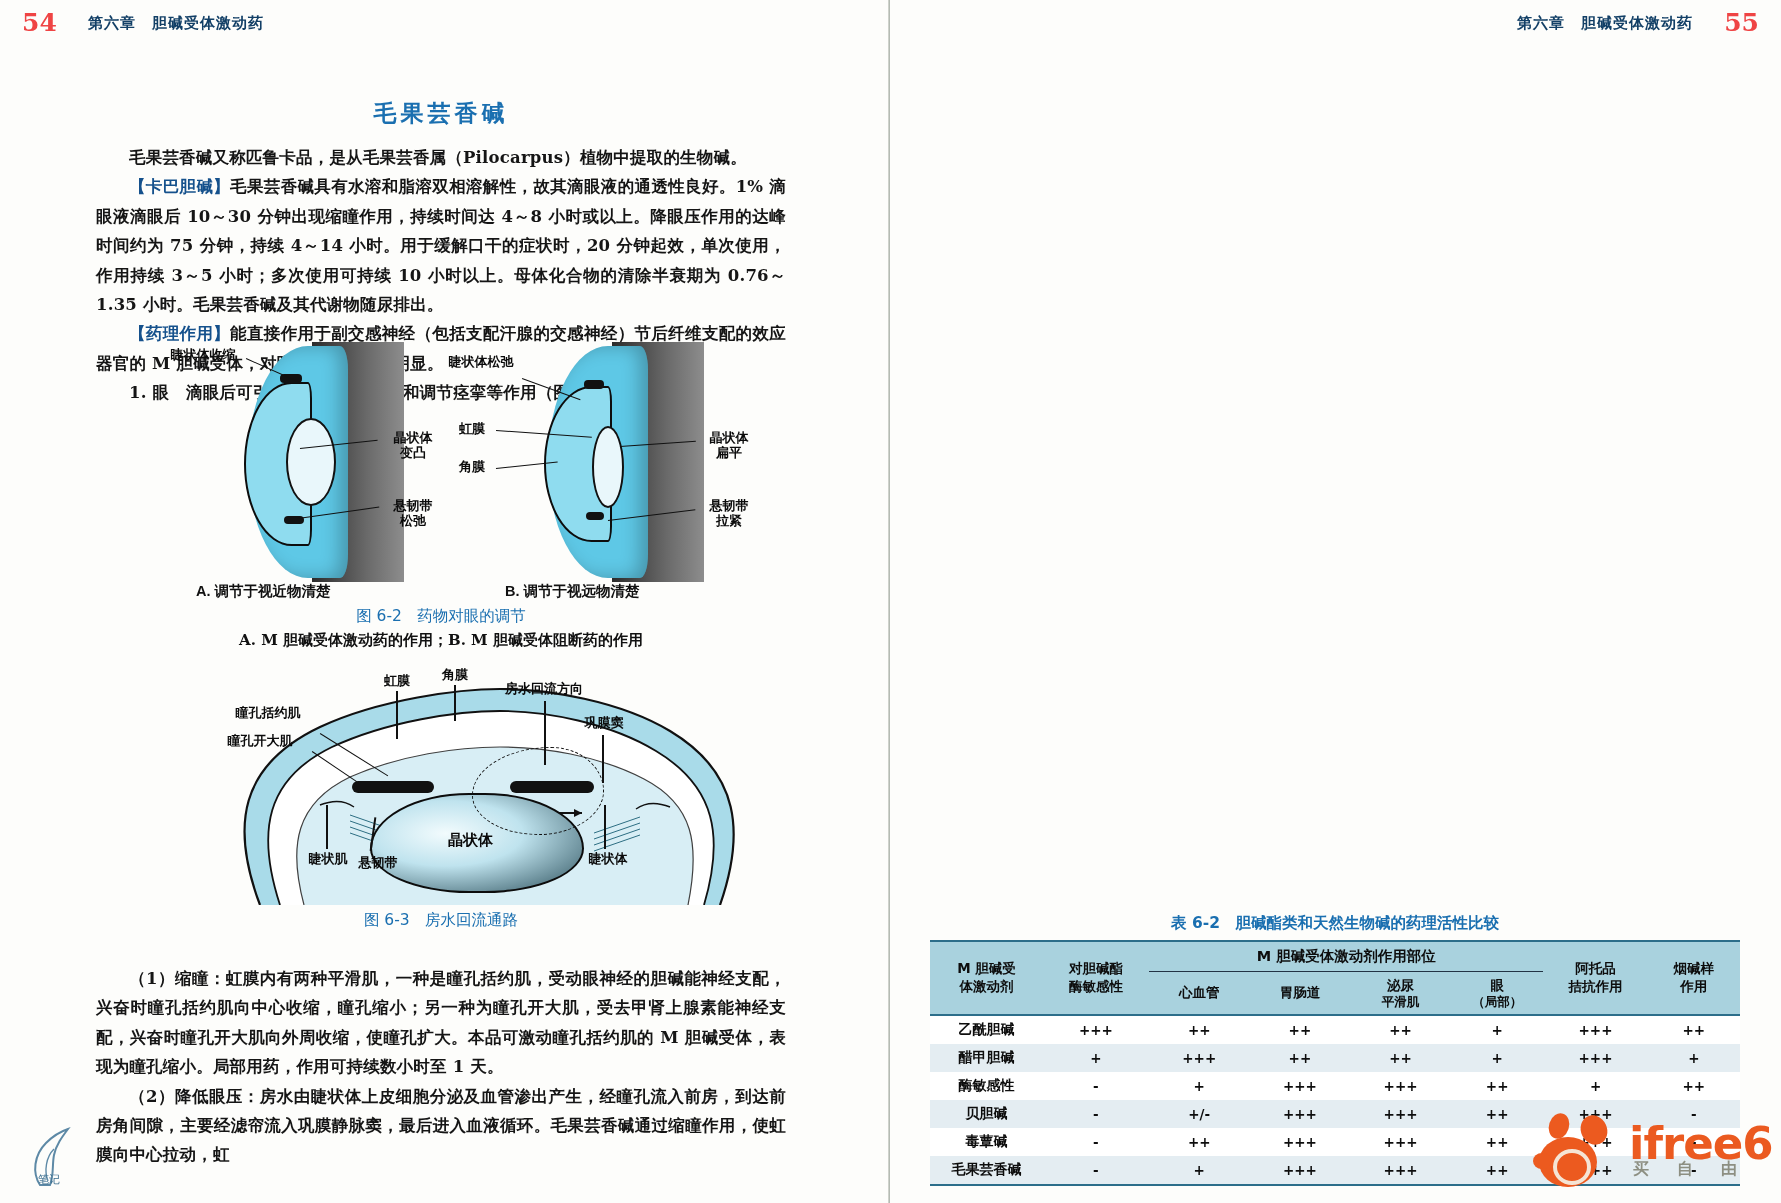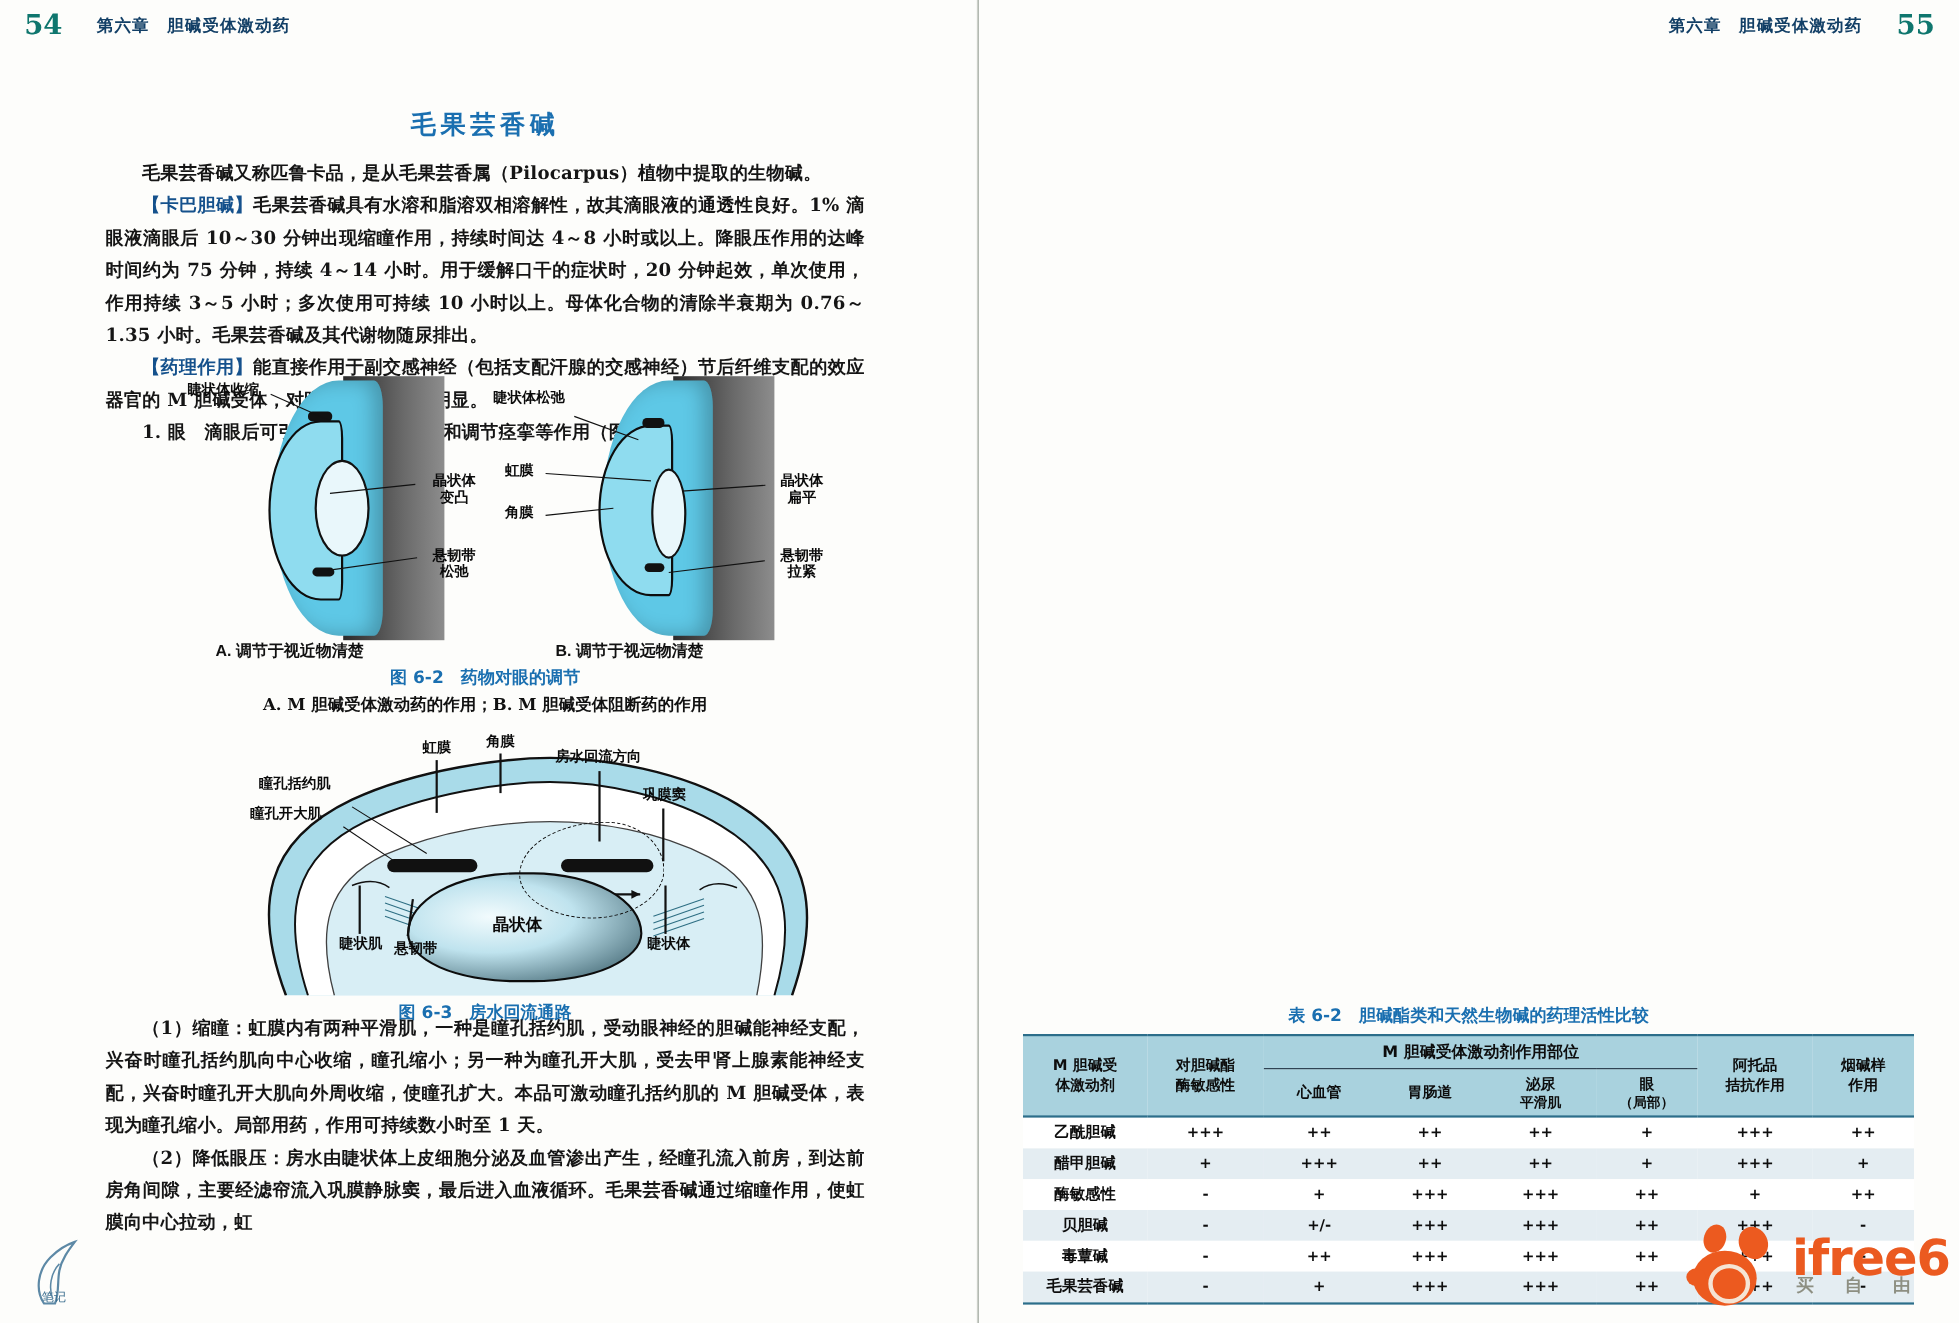--- a/index.html
+++ b/index.html
@@ -12,21 +12,21 @@
   .spread{position:relative;width:1781px;height:1203px;display:flex;}
   .page{position:relative;height:1203px;box-sizing:border-box;background:#fdfdfb;}
   .page-left{width:890px;border-right:1px solid #9aa39a;}
   .page-right{width:891px;}
   .edge{position:absolute;top:0;bottom:0;width:7px;background:linear-gradient(to right,#1d6b3a,#4e9c61);}
   .edge-l{left:0;}
   .gutter{position:absolute;left:888px;top:0;bottom:0;width:5px;background:linear-gradient(to right,#dcded8,#9aa39a,#e6e8e2);}
 
   
   .runhead{position:absolute;top:14px;font-size:15px;font-weight:bold;color:#123f66;letter-spacing:1px;}
-  .folio{position:absolute;top:8px;font-size:25px;font-weight:bold;color:#0f766e;font-family:"DejaVu Serif","Liberation Serif",serif;}
+  .folio{position:absolute;top:8px;font-size:25px;font-weight:bold;color:#ef4444;font-family:"DejaVu Serif","Liberation Serif",serif;}
   .folio-l{left:22px;}
   .runhead-l{left:88px;}
   .folio-r{right:22px;}
   .runhead-r{right:88px;}
 
   
   .col{position:absolute;}
   .col-l{left:96px;top:98px;width:690px;}
   p.t{
     margin:0 0 0 0;
@@ -45,21 +45,21 @@
   
   .drughead{
     text-align:center;font-size:23px;font-weight:bold;color:#1a6fb0;
     letter-spacing:4px;margin:0 0 14px 0;
     font-family:"DejaVu Sans","Liberation Sans",sans-serif;
   }
 
   
   .fig{position:absolute;}
   .fig-cap{
-    text-align:center;font-size:15.5px;font-weight:bold;color:#1a6fb0;
+    text-align:center;font-size:15.5px;font-weight:normal;color:#1a6fb0;
     font-family:"DejaVu Sans","Liberation Sans",sans-serif;
   }
   .fig-sub{
     text-align:center;font-size:15px;font-weight:bold;color:#111;
     font-family:"DejaVu Serif","Liberation Serif",serif;margin-top:4px;
   }
   .fig-ab{
     position:absolute;font-size:14.5px;font-weight:bold;color:#111;
     font-family:Liberation Sans, sans-serif;
   }
@@ -290,21 +290,21 @@
       <div class="lbl" style="left:376px;top:60px;width:56px;">巩膜窦</div>
       <div class="lbl" style="left:18px;top:50px;width:100px;">瞳孔括约肌</div>
       <div class="lbl" style="left:12px;top:78px;width:96px;">瞳孔开大肌</div>
       <div class="lbl" style="left:100px;top:196px;width:56px;">睫状肌</div>
       <div class="lbl" style="left:150px;top:200px;width:56px;">悬韧带</div>
       <div class="lbl" style="left:380px;top:196px;width:56px;">睫状体</div>
     </div>
 
     <div class="fig-cap" style="position:absolute;left:96px;top:910px;width:690px;">图 6-3　房水回流通路</div>
 
-    <div class="col" style="left:96px;top:920px;width:690px;">
+    <div class="col" style="left:96px;top:964px;width:690px;">
       <p class="t ind">（1）缩瞳：虹膜内有两种平滑肌，一种是瞳孔括约肌，受动眼神经的胆碱能神经支配，兴奋时瞳孔括约肌向中心收缩，瞳孔缩小；另一种为瞳孔开大肌，受去甲肾上腺素能神经支配，兴奋时瞳孔开大肌向外周收缩，使瞳孔扩大。本品可激动瞳孔括约肌的 M 胆碱受体，表现为瞳孔缩小。局部用药，作用可持续数小时至 1 天。</p>
       <p class="t ind">（2）降低眼压：房水由睫状体上皮细胞分泌及血管渗出产生，经瞳孔流入前房，到达前房角间隙，主要经滤帘流入巩膜静脉窦，最后进入血液循环。毛果芸香碱通过缩瞳作用，使虹膜向中心拉动，虹</p>
     </div>
 
     <div class="stamp">
       <svg width="56" height="64" viewBox="0 0 56 64">
         <path d="M14 60 C6 48 8 30 20 18 C28 10 36 6 42 4
                  C36 12 30 20 28 30 C26 40 28 50 24 60 Z" fill="none" stroke="#5d89a6" stroke-width="2"></path>
         <path d="M22 56 C18 46 20 32 28 24" fill="none" stroke="#5d89a6" stroke-width="1.4"></path>
       </svg>

